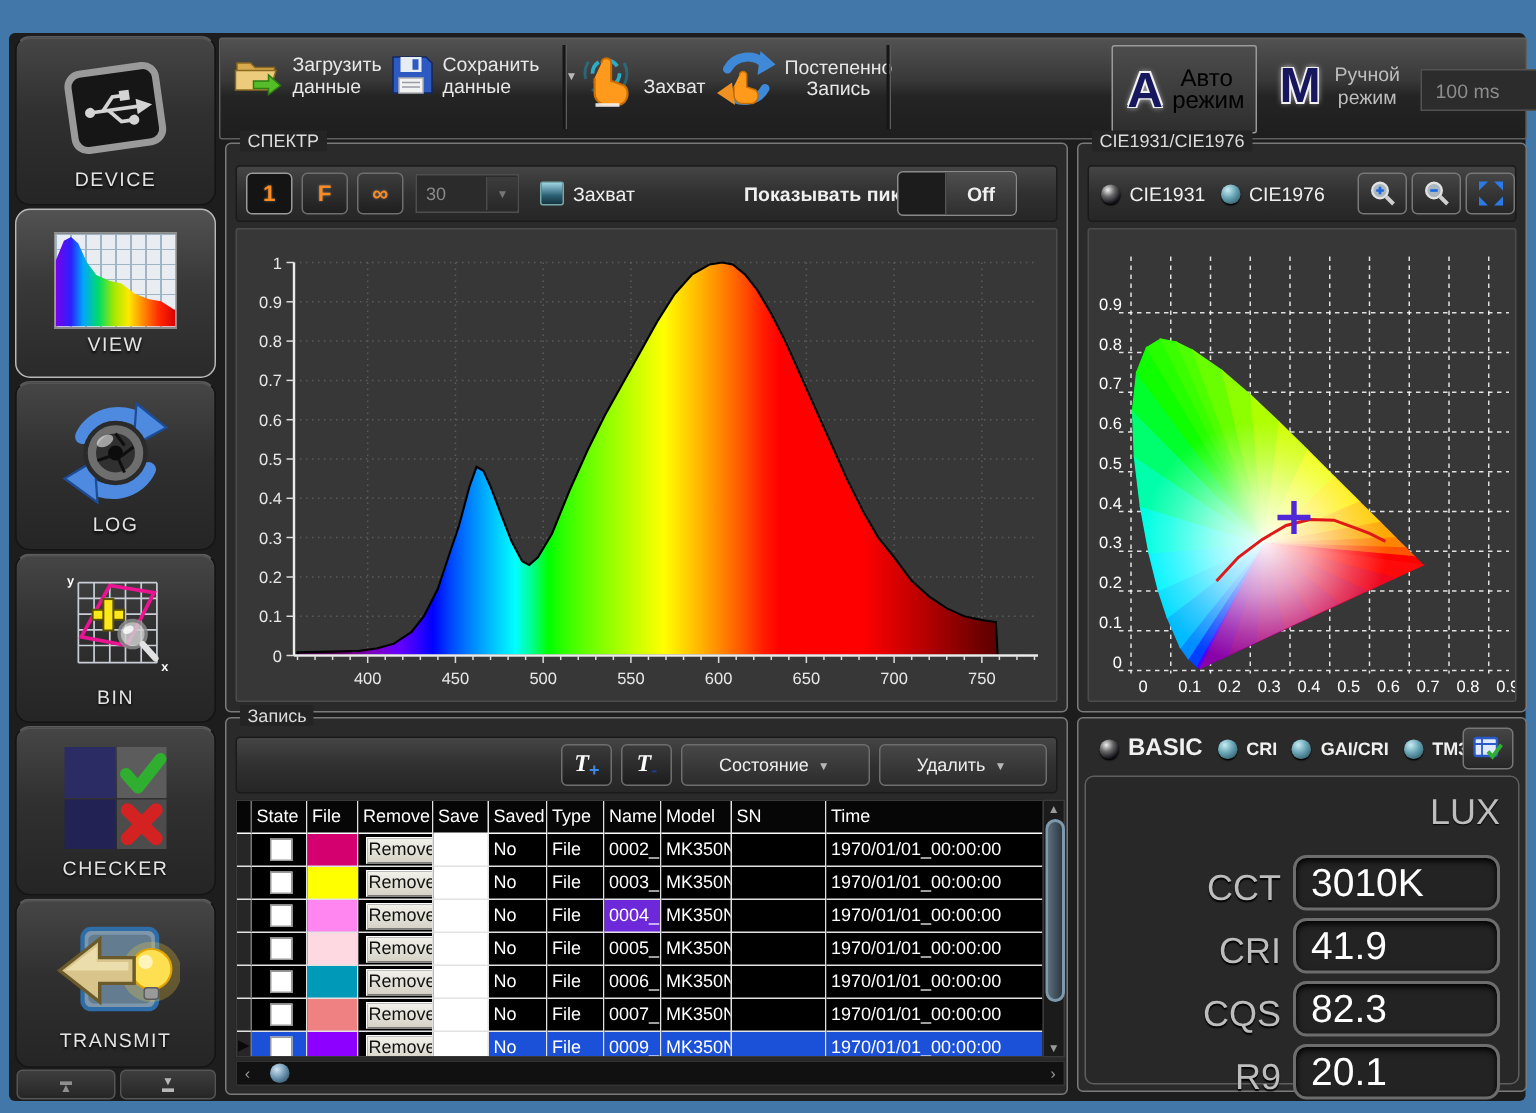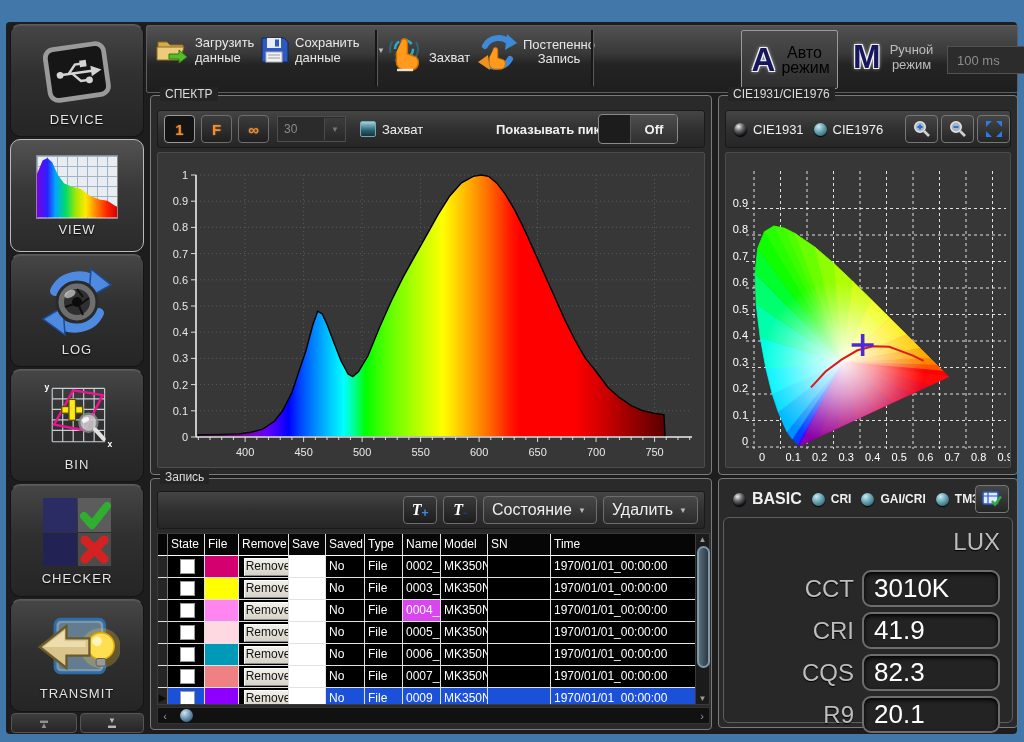--- a/index.html
+++ b/index.html
@@ -62,41 +62,41 @@
         font-size:13px;font-weight:bold;display:flex;align-items:center;justify-content:center}
   .cbx{width:14px;height:14px;border-radius:2px;border:1px solid #7aa;cursor:pointer;
         background:linear-gradient(#9cd2e2,#2a6074 60%,#16323e)}
   .chart-svg{position:absolute;background:#373737;border:1px solid #4c4c4c;border-radius:2px}
 
   
   .tbtn{height:26px;border-radius:4px;border:1px solid #6e6e6e;background:linear-gradient(#3a3a3a,#1d1d1d);
         color:#eee;display:flex;align-items:center;justify-content:center;cursor:pointer;margin-left:6px}
   .tserif{font-family:"Liberation Serif",serif;font-style:italic;font-weight:bold;font-size:16px;color:#fff}
   .tsub{font-size:12px;font-weight:bold;margin-top:6px}
-  .drpbtn{padding:0 8px;font-size:16px;gap:6px;background:linear-gradient(#474747,#2c2c2c)}
+  .drpbtn{padding:0 24px;font-size:12px;gap:6px;background:linear-gradient(#474747,#2c2c2c)}
   .tablewrap{position:absolute;overflow:hidden;background:#000;border:1px solid #3a3a3a}
   .trow{display:flex;height:22px}
   .tcell{flex:none;height:22px;box-sizing:border-box;border-right:1px solid #e2e2e2;border-bottom:1px solid #e2e2e2;
         background:#000;color:#fff;font-size:12px;line-height:20px;padding-left:3px;overflow:hidden;white-space:nowrap}
   .thead .tcell{background:#060606;border-bottom:1px solid #fff}
   .marker{background:#262626;border-right:1px solid #777;color:#0a0a0a;font-size:10px;text-align:center;padding:0}
   .rmbtn{margin:2px;width:46px;height:16px;background:linear-gradient(#f2f1ea,#d6d2c6);border:1px solid #888;
         border-top-color:#fff;border-left-color:#fff;color:#111;font-size:12px;line-height:14px;text-align:center;cursor:pointer}
   .wcb{margin:3px auto;width:13px;height:13px;background:#fff;border:1px solid #999;cursor:pointer}
   .vsb{position:absolute;width:13px;background:#1b1b1b;border:1px solid #3a3a3a}
   .vsb .ar{position:absolute;left:0;width:100%;text-align:center;color:#9a9a9a;font-size:8px;cursor:pointer}
   .vthumb{position:absolute;left:1px;width:9px;border:2px solid #7e99ad;border-radius:7px;
         background:linear-gradient(90deg,#5a6d7c,#2c3840);cursor:pointer}
   .hsb{position:absolute;height:15px;background:#111;border:1px solid #333;display:flex;align-items:center}
   .hsb .ar{color:#9a9a9a;font-size:11px;width:14px;text-align:center;cursor:pointer}
   .hthumb{width:13px;height:13px;border-radius:50%;margin-left:8px;cursor:pointer;
         background:radial-gradient(circle at 35% 30%,#cfe4f2,#5d87a4 55%,#243845)}
 
   
-  .metricrow{position:absolute;right:12px;display:flex;align-items:center;gap:8px}
+  .metricrow{position:absolute;right:12px;display:flex;align-items:flex-end;gap:8px}
   .mlabel{color:#bdbdbd;font-size:24px;text-shadow:0 1px 1px #000}
   .mbox{width:124px;height:33px;border:2px solid #6d6d6d;border-radius:9px;background:#232323;
         box-shadow:inset 0 2px 4px #000;color:#fff;font-size:26px;line-height:33px;padding-left:10px;overflow:hidden}
   .icobtn{width:32px;height:26px;border-radius:4px;border:1px solid #777;cursor:pointer;
         background:linear-gradient(#454545,#262626);display:flex;align-items:center;justify-content:center}
 </style>
 </head>
 <body>
 
 <div class="frame">
@@ -623,21 +623,21 @@
           <div class="tcell" style="width: 37px; background: rgb(0, 0, 0);">
             <div class="wcb"></div>
           </div>
           <div class="tcell" style="width: 34px; background: rgb(255, 133, 240);"></div>
           <div class="tcell" style="width: 50px;">
             <div class="rmbtn">Remove</div>
           </div>
           <div class="tcell" style="width: 37px; background: rgb(255, 255, 255);"></div>
           <div class="tcell" style="width: 39px; background: rgb(0, 0, 0);">No</div>
           <div class="tcell" style="width: 38px; background: rgb(0, 0, 0);">File</div>
-          <div class="tcell" style="width: 38px; background: #d946ef;">0004_</div>
+          <div class="tcell" style="width: 38px; background: #6d28d9;">0004_</div>
           <div class="tcell" style="width: 47px; background: rgb(0, 0, 0);">MK350N</div>
           <div class="tcell" style="width: 63px; background: rgb(0, 0, 0);"></div>
           <div class="tcell" style="width: 160px; background: rgb(0, 0, 0);">1970/01/01_00:00:00</div>
         </div>
         <div class="trow">
           <div class="tcell marker" style="width: 10px;"></div>
           <div class="tcell" style="width: 37px; background: rgb(0, 0, 0);">
             <div class="wcb"></div>
           </div>
           <div class="tcell" style="width: 34px; background: rgb(255, 217, 226);"></div>

